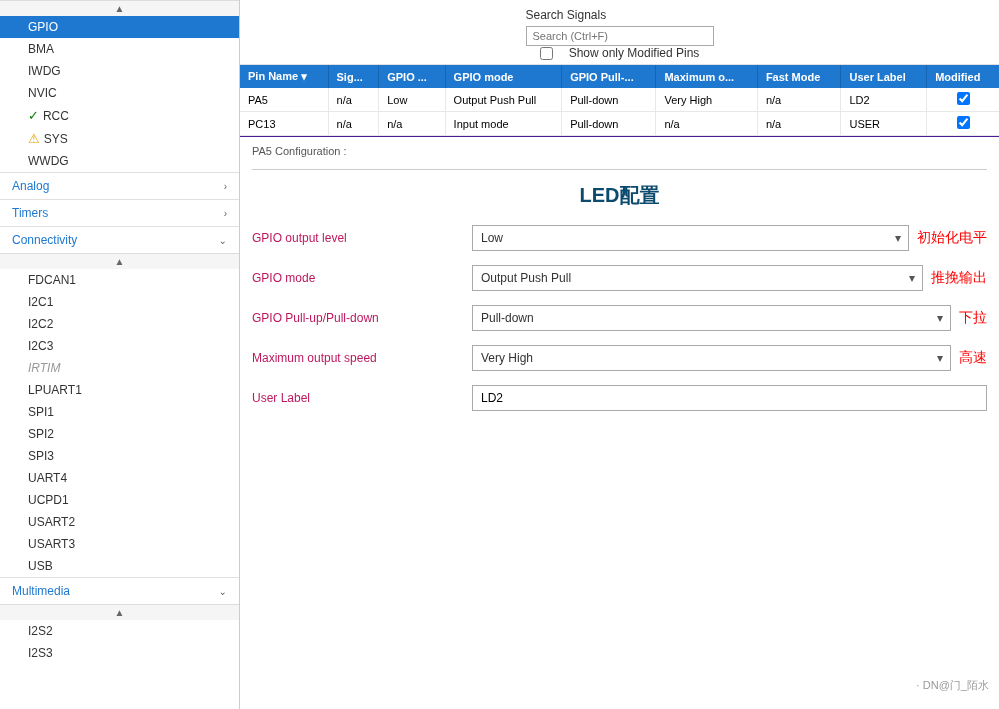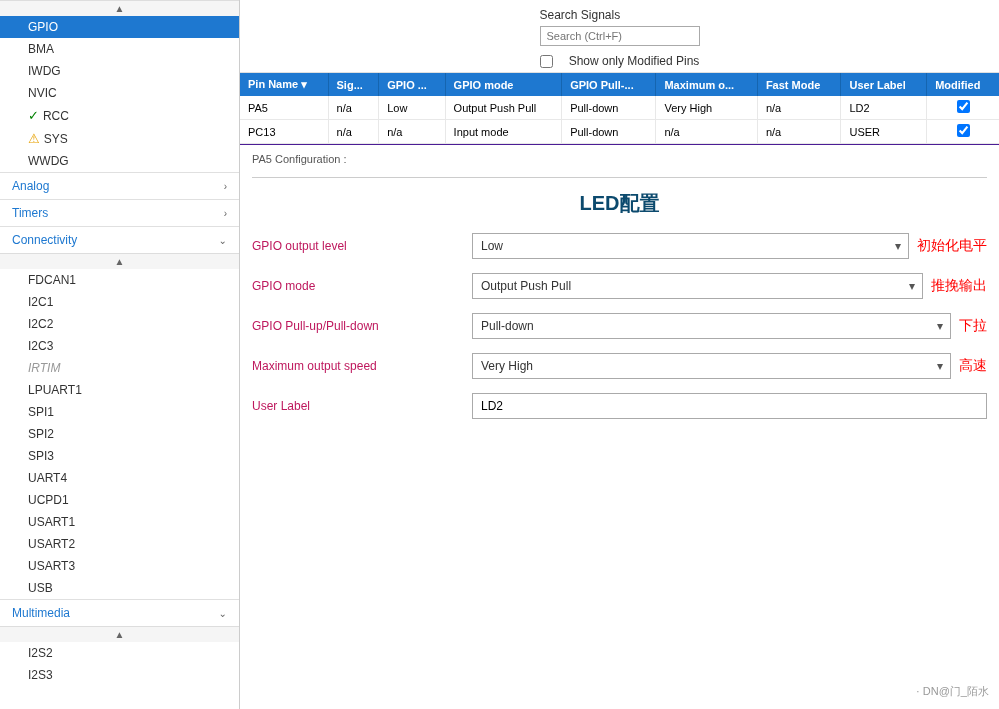--- a/index.html
+++ b/index.html
@@ -67,25 +67,25 @@
       align-items: center;
       justify-content: space-between;
       flex-direction: column;
     }
     .search-label { font-size: 12px; color: #333; margin-bottom: 4px; }
     .search-section { display: flex; flex-direction: column; }
     .search-input {
       border: 1px solid #aaa;
       padding: 3px 6px;
       font-size: 11px;
-      width: 160px;
+      width: 188px;
       color: #999;
       outline: none;
     }
-    .show-modified { display: flex; align-items: center; gap: 16px; font-size: 12px; color: #333; margin-top: 8px; }
+    .show-modified { display: flex; align-items: center; gap: 16px; font-size: 12px; color: #333; }
     .show-modified input { cursor: pointer; }
 
     
     .table-container {
       overflow-x: auto;
       border-bottom: 1px solid #4c1d95;
     }
     table {
       width: 100%;
       border-collapse: collapse;
@@ -177,21 +177,21 @@
     }
     .config-input {
       flex: 1;
       border: 1px solid #aaa;
       padding: 5px 8px;
       font-size: 12px;
       outline: none;
     }
     .watermark {
       position: fixed;
-      bottom: 10px;
+      bottom: 16px;
       right: 10px;
       font-size: 11px;
       color: #999;
       margin-top: 32px;
     }
   </style>
 </head>
 <body>
 
 <div class="sidebar">
@@ -232,21 +232,20 @@
   <div class="sidebar-item indented">I2C1</div>
   <div class="sidebar-item indented">I2C2</div>
   <div class="sidebar-item indented">I2C3</div>
   <div class="sidebar-item indented disabled"><em>IRTIM</em></div>
   <div class="sidebar-item indented">LPUART1</div>
   <div class="sidebar-item indented">SPI1</div>
   <div class="sidebar-item indented">SPI2</div>
   <div class="sidebar-item indented">SPI3</div>
   <div class="sidebar-item indented">UART4</div>
   <div class="sidebar-item indented">UCPD1</div>
-  <div class="sidebar-item indented">USART1</div>
   <div class="sidebar-item indented">USART2</div>
   <div class="sidebar-item indented">USART3</div>
   <div class="sidebar-item indented">USB</div>
 
   <div class="sidebar-section-header">
     <span>Multimedia</span>
     <span class="arrow">⌄</span>
   </div>
 
   <div class="sidebar-scroll-btn">▲</div>

